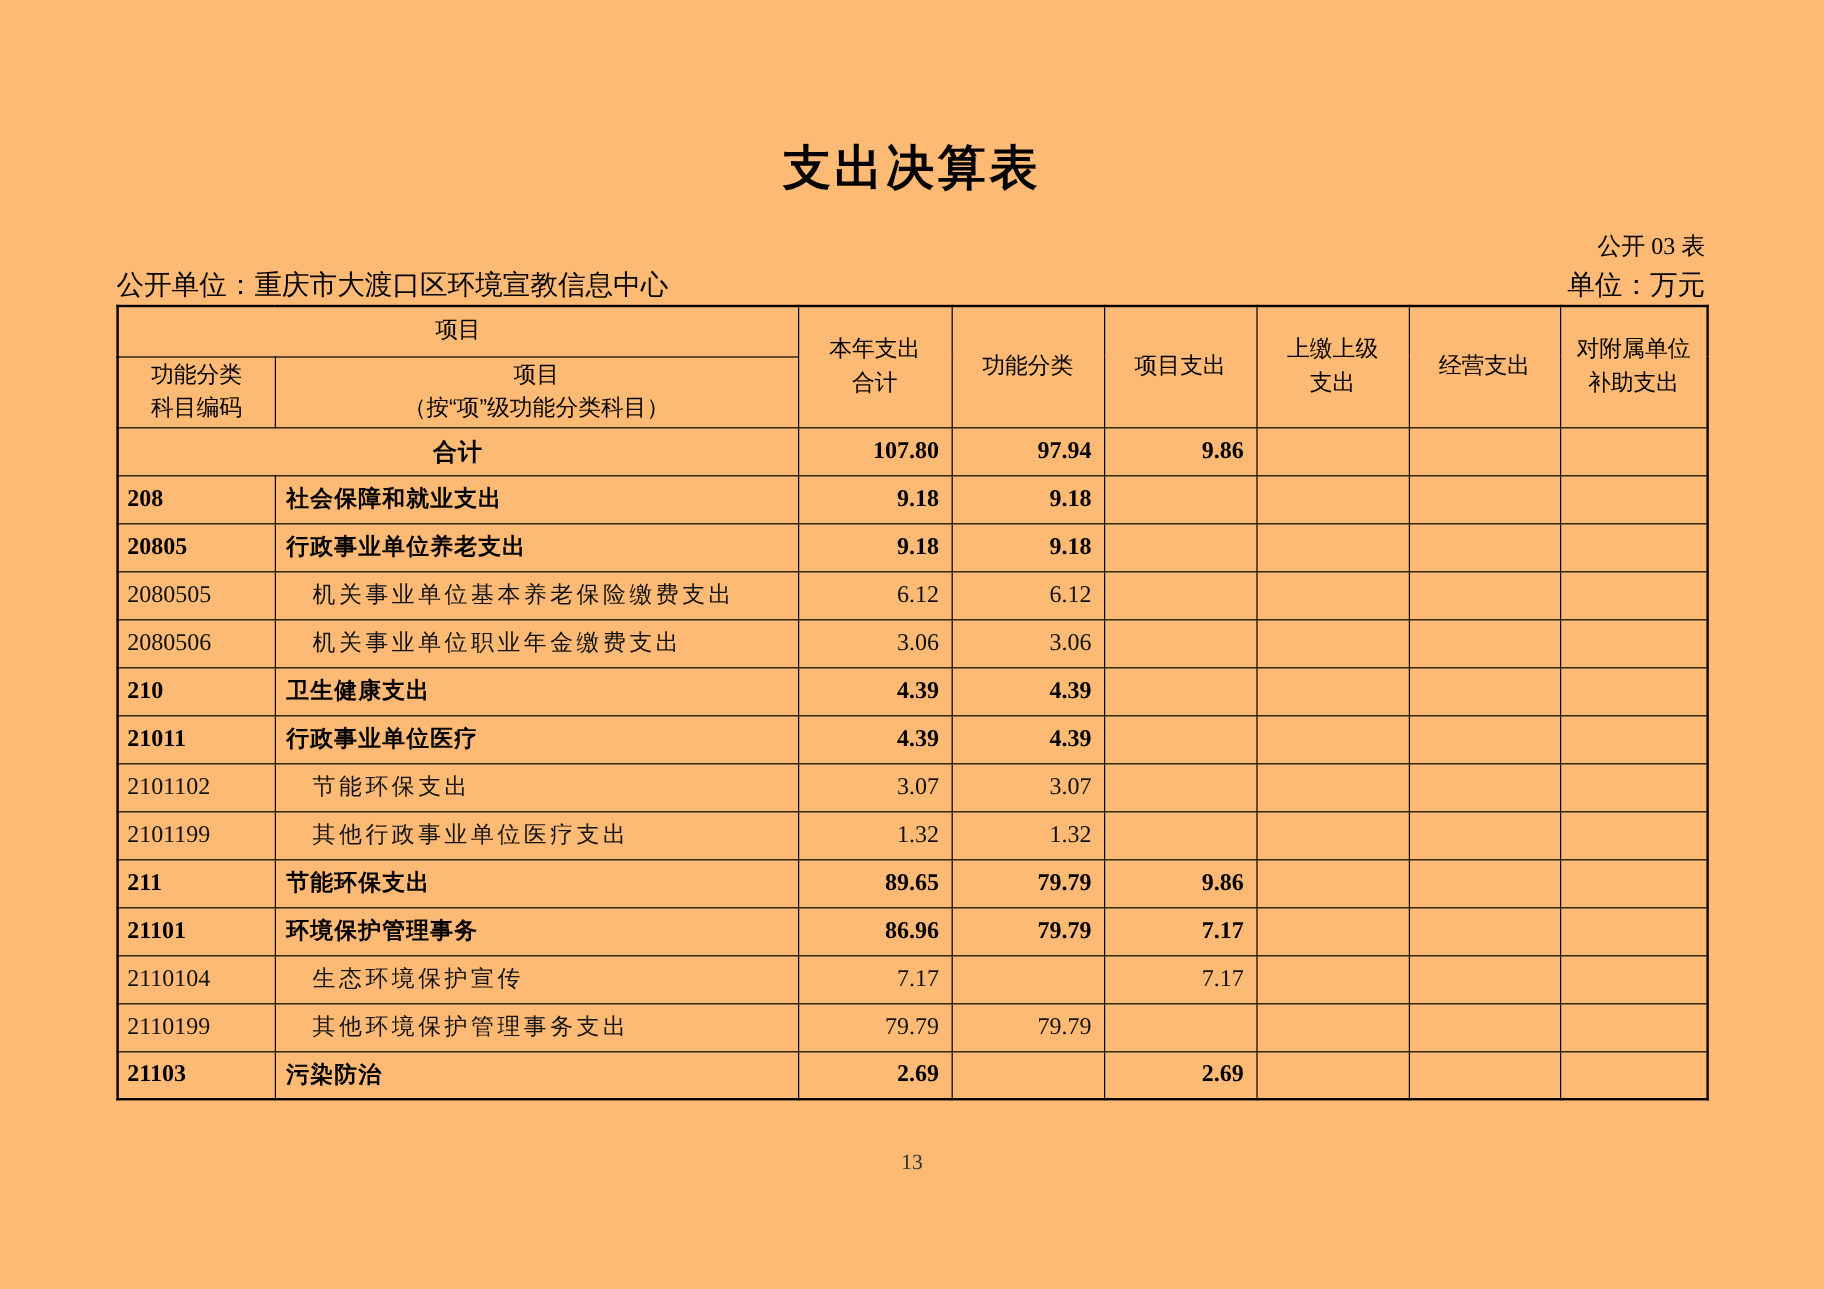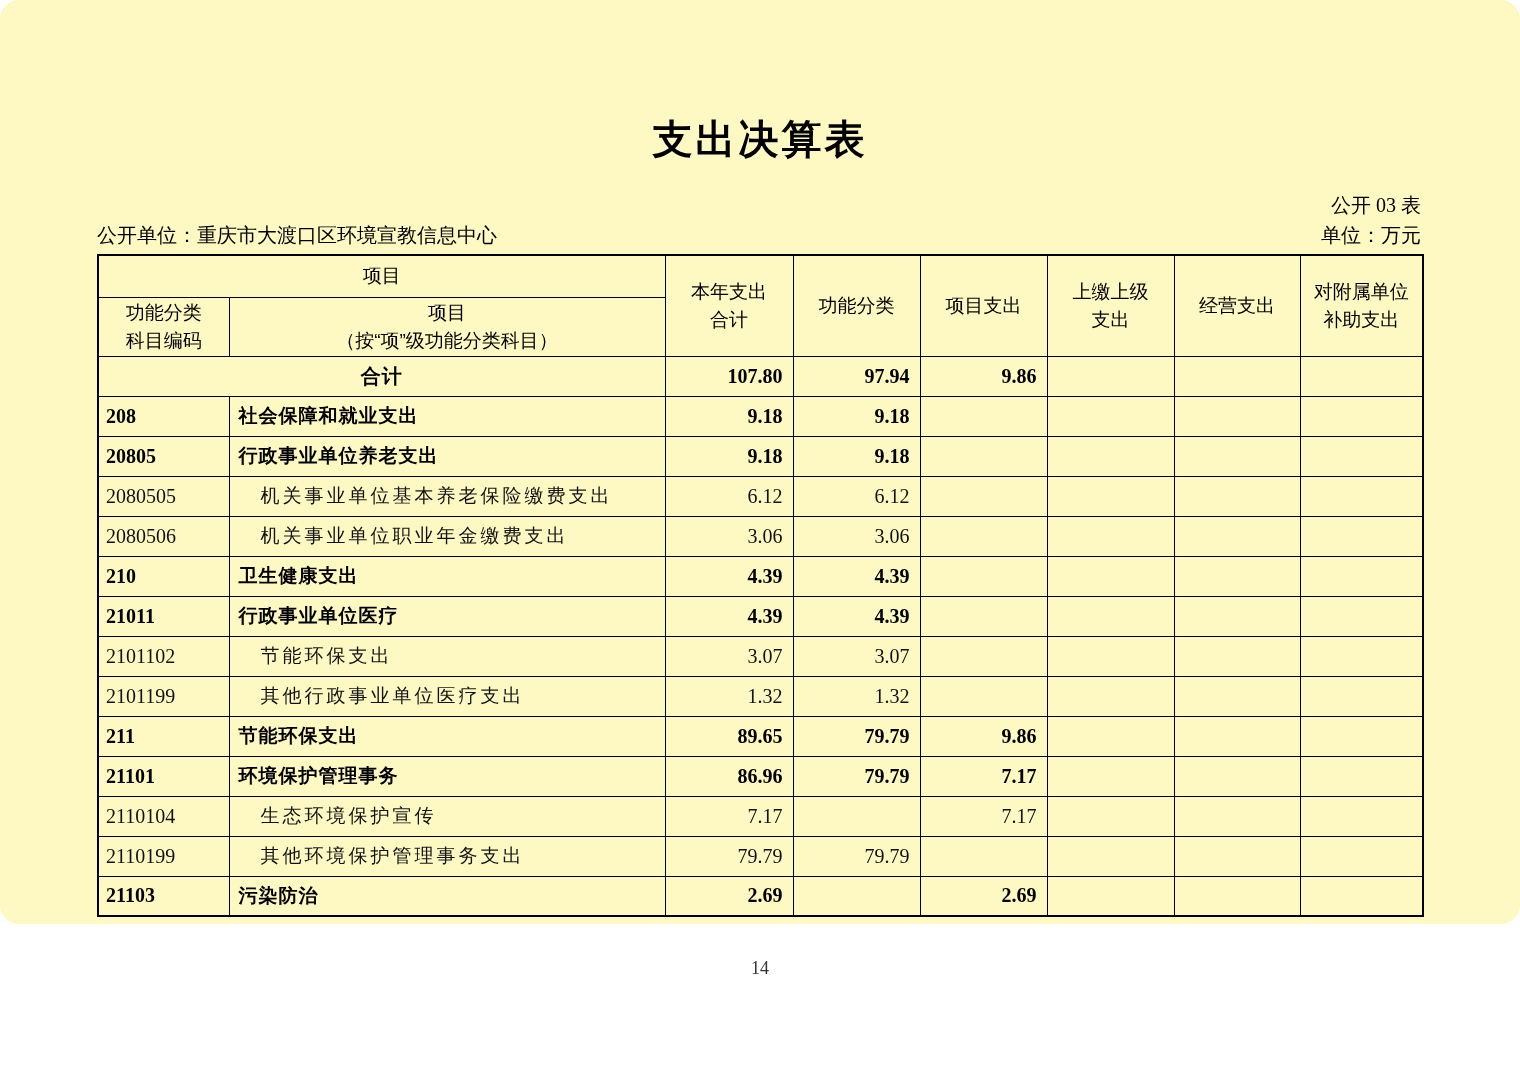--- a/index.html
+++ b/index.html
@@ -4,38 +4,38 @@
 <style>
   * { margin: 0; padding: 0; box-sizing: border-box; }
   html, body {
     width: 1520px; height: 1074px;
     background: #ffffff;
     font-family: "Liberation Sans", sans-serif;
     color: #000;
     position: relative;
     overflow: hidden;
   }
-  .page { position: absolute; left: 0; top: 0; width: 1520px; height: 924px; background: #fef9c3; border-radius: 19px; }
+  .page { position: absolute; left: 0; top: 0; width: 1520px; height: 1074px; background: #fdba74; }
 
   .doc-title {
     position: absolute; left: 0; top: 112px; width: 1520px;
     text-align: center;
     font-size: 40px; font-weight: bold;
     letter-spacing: 3px;
     font-family: "Liberation Sans", sans-serif;
   }
   .table-code {
     position: absolute; right: 99px; top: 192px;
     font-size: 20px;
     font-family: "Liberation Serif", serif;
   }
   .meta-line {
     position: absolute; left: 97px; right: 99px; top: 222px;
     display: flex; justify-content: space-between;
-    font-size: 20px;
+    font-size: 23px;
     font-family: "Liberation Serif", serif;
     gap: 44px;
   }
 
   table.fin {
     position: absolute; left: 97px; top: 254px;
     width: 1325px;
     border-collapse: collapse;
     table-layout: fixed;
     border: 2px solid #000;
@@ -297,15 +297,15 @@
     <td class="num">2.69</td>
     <td class="num"></td>
     <td class="num">2.69</td>
     <td class="num"></td>
     <td class="num"></td>
     <td class="num"></td>
   </tr>
       </tbody>
   </table>
 
-  <div class="page-number">14</div>
+  <div class="page-number">13</div>
 
 </div>
 
 </body></html>

